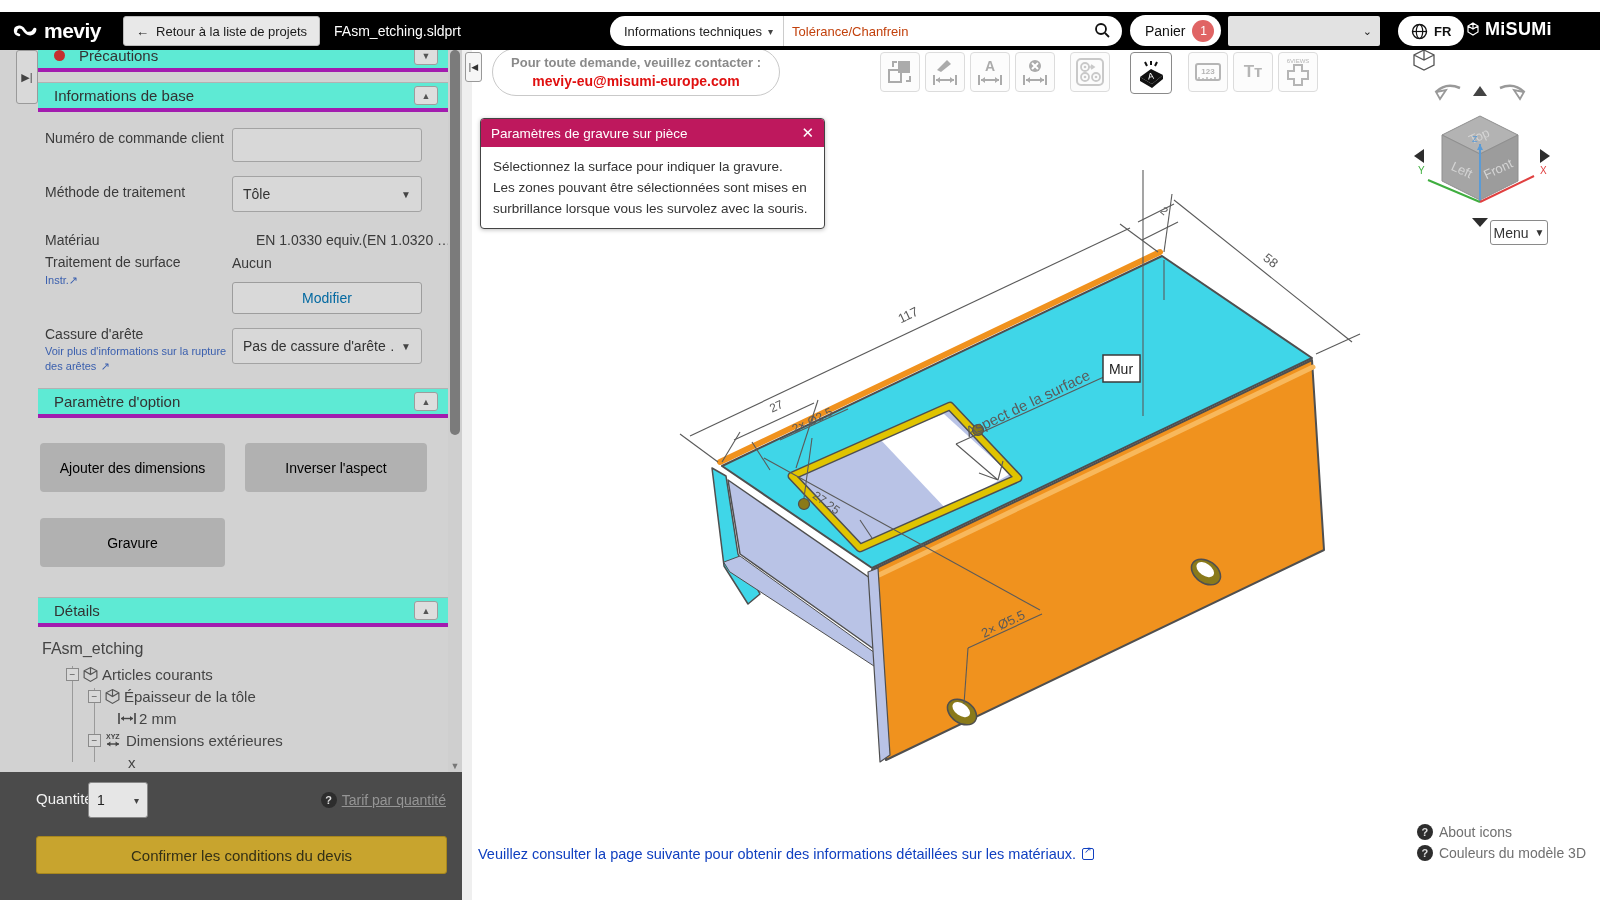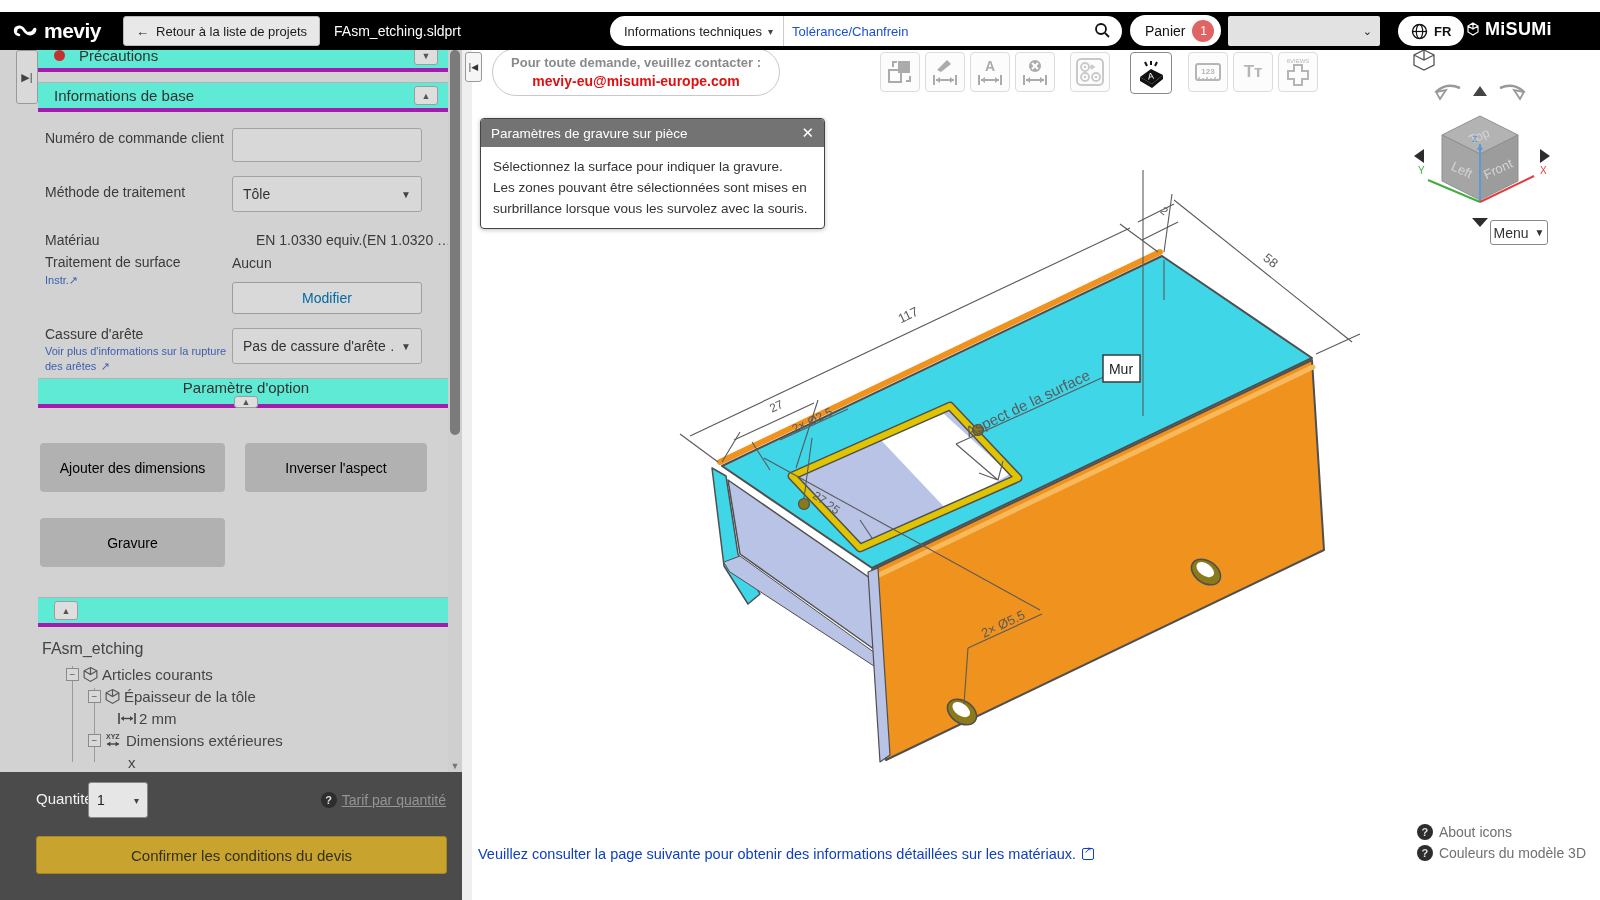--- a/index.html
+++ b/index.html
@@ -13,21 +13,21 @@
   .logo { display:flex; align-items:center; gap:4px; margin-left:12px; color:#fff; }
   .logo-word { font-size:21px; font-weight:bold; letter-spacing:-0.5px; }
   .back-btn { margin-left:22px; height:30px; background:#e8e8e8; color:#1a1a1a;
     border:1px solid #bbb; border-radius:3px; font-size:13px; padding:0 12px;
     display:flex; align-items:center; gap:7px; cursor:pointer; }
   .file-title { color:#fff; font-size:14px; margin-left:14px; }
   .searchwrap { position:absolute; left:610px; top:4px; height:30px; width:512px;
     background:#fff; border-radius:15px; display:flex; align-items:center; overflow:hidden; }
   .search-select { display:flex; align-items:center; gap:6px; font-size:13px; color:#222;
     padding:0 10px 0 14px; border-right:1px solid #ccc; height:100%; cursor:pointer; white-space:nowrap; }
-  .search-input { border:none; outline:none; flex:1; font-size:13px; color:#1d4ed8; padding:0 8px;
+  .search-input { border:none; outline:none; flex:1; font-size:13px; color:#c2410c; padding:0 8px;
     font-family:"Liberation Sans",sans-serif; background:transparent; }
   .search-ico { margin-right:12px; font-size:15px; color:#111; }
   .cart-pill { position:absolute; left:1130px; top:3px; height:31px; background:#fff;
     border-radius:16px; display:flex; align-items:center; padding:0 7px 0 15px; gap:7px; cursor:pointer; }
   .cart-label { font-size:14px; color:#111; }
   .cart-badge { width:22px; height:22px; border-radius:50%; background:#e06464; color:#fff;
     font-size:12px; display:flex; align-items:center; justify-content:center; }
   .top-select { position:absolute; left:1228px; top:4px; width:152px; height:30px;
     background:#e2e2e2; border-radius:2px; display:flex; align-items:center;
     justify-content:flex-end; padding-right:8px; color:#222; font-size:11px; cursor:pointer; }
@@ -90,21 +90,21 @@
   .main-handle { position:absolute; left:3px; top:14px; width:17px; height:30px; background:#f6f6f6;
     border:1px solid #999; border-radius:3px; font-size:9px; color:#333; display:flex;
     align-items:center; justify-content:center; cursor:pointer; z-index:6; }
   .contact { position:absolute; left:30px; top:10px; width:288px; height:48px; border:1px solid #c9c9c9;
     border-radius:24px; display:flex; flex-direction:column; align-items:center; justify-content:center;
     gap:3px; background:#fff; z-index:5; }
   .contact-l1 { font-size:13px; font-weight:bold; color:#8a8a8a; }
   .contact-l2 { font-size:14px; font-weight:bold; color:#e01010; cursor:pointer; }
   .dialog { position:absolute; left:18px; top:80px; width:345px; border:1px solid #444; border-radius:4px;
     background:#fff; z-index:5; box-shadow:0 1px 4px rgba(0,0,0,.25); }
-  .dialog-head { background:#737373; color:#fff; font-size:13.5px; padding:5px 10px; border-radius:3px 3px 0 0;
+  .dialog-head { background:#be185d; color:#fff; font-size:13.5px; padding:5px 10px; border-radius:3px 3px 0 0;
     display:flex; align-items:center; }
   .dialog-x { margin-left:auto; font-size:15px; cursor:pointer; color:#fff; }
   .dialog-body { padding:9px 12px; font-size:13.5px; color:#333; line-height:21px; }
   .toolbar-btn { position:absolute; top:14px; width:40px; height:40px; background:#fcfcfc;
     border:1px solid #dcdcdc; border-radius:4px; display:flex; align-items:center;
     justify-content:center; cursor:pointer; }
   .toolbar-btn.active { border:1px solid #8a8a8a; background:#fff; }
   .blue-link { position:absolute; left:16px; top:808px; font-size:14.5px; color:#1040c0;
     display:flex; gap:6px; align-items:center; cursor:pointer; z-index:5;}
   .corner-links { position:absolute; right:14px; top:786px; display:flex; flex-direction:column;
@@ -207,30 +207,31 @@
   <div class="frm-label" style="top:288px;">Cassure d'arête</div>
   <div class="abs" style="left:45px; top:305px; width:185px; line-height:14px;">
     <span class="mini-link">Voir plus d'informations sur la rupture des arêtes</span>
     <span class="mini-link">↗</span>
   </div>
   <div class="frm-ctrl" style="top:290px; height:36px;">
     <span style="white-space:nowrap; overflow:hidden; max-width:150px;">Pas de cassure d'arête …</span>
     <span class="chev">▼</span>
   </div>
 
-  <div class="sec-head" style="top:340px;flex-direction:column;">
+  <div class="sec-head" style="top:350px;">
     <span class="sec-title">Paramètre d'option</span>
     <span class="fold-btn">▲</span>
   </div>
 
   <div class="btn-dis" style="left:40px; top:405px; width:185px; height:49px;">Ajouter des dimensions</div>
   <div class="btn-dis" style="left:245px; top:405px; width:182px; height:49px;">Inverser l'aspect</div>
   <div class="btn-dis" style="left:40px; top:480px; width:185px; height:49px;">Gravure</div>
 
   <div class="sec-head" style="top:559px;">
+    <span class="sec-title">Détails</span>
     <span class="fold-btn">▲</span>
   </div>
 
   <div class="tree-row" style="left:42px; top:602px; font-size:16px;">FAsm_etching</div>
   <div class="tline" style="left:72px; top:628px; width:1px; height:96px;"></div>
   <div class="tline" style="left:94px; top:650px; width:1px; height:74px;"></div>
   <div class="tree-row" style="left:66px; top:628px;">
     <span class="tbox">−</span>
     <svg width="17" height="17" viewBox="0 0 16 16">
         <path d="M8,1.5 L14,4.5 L14,11 L8,14.5 L2,11 L2,4.5 Z M8,1.5 L8,8 M2,4.5 L8,8 L14,4.5" stroke="#555" stroke-width="1.1" fill="none"></path>

